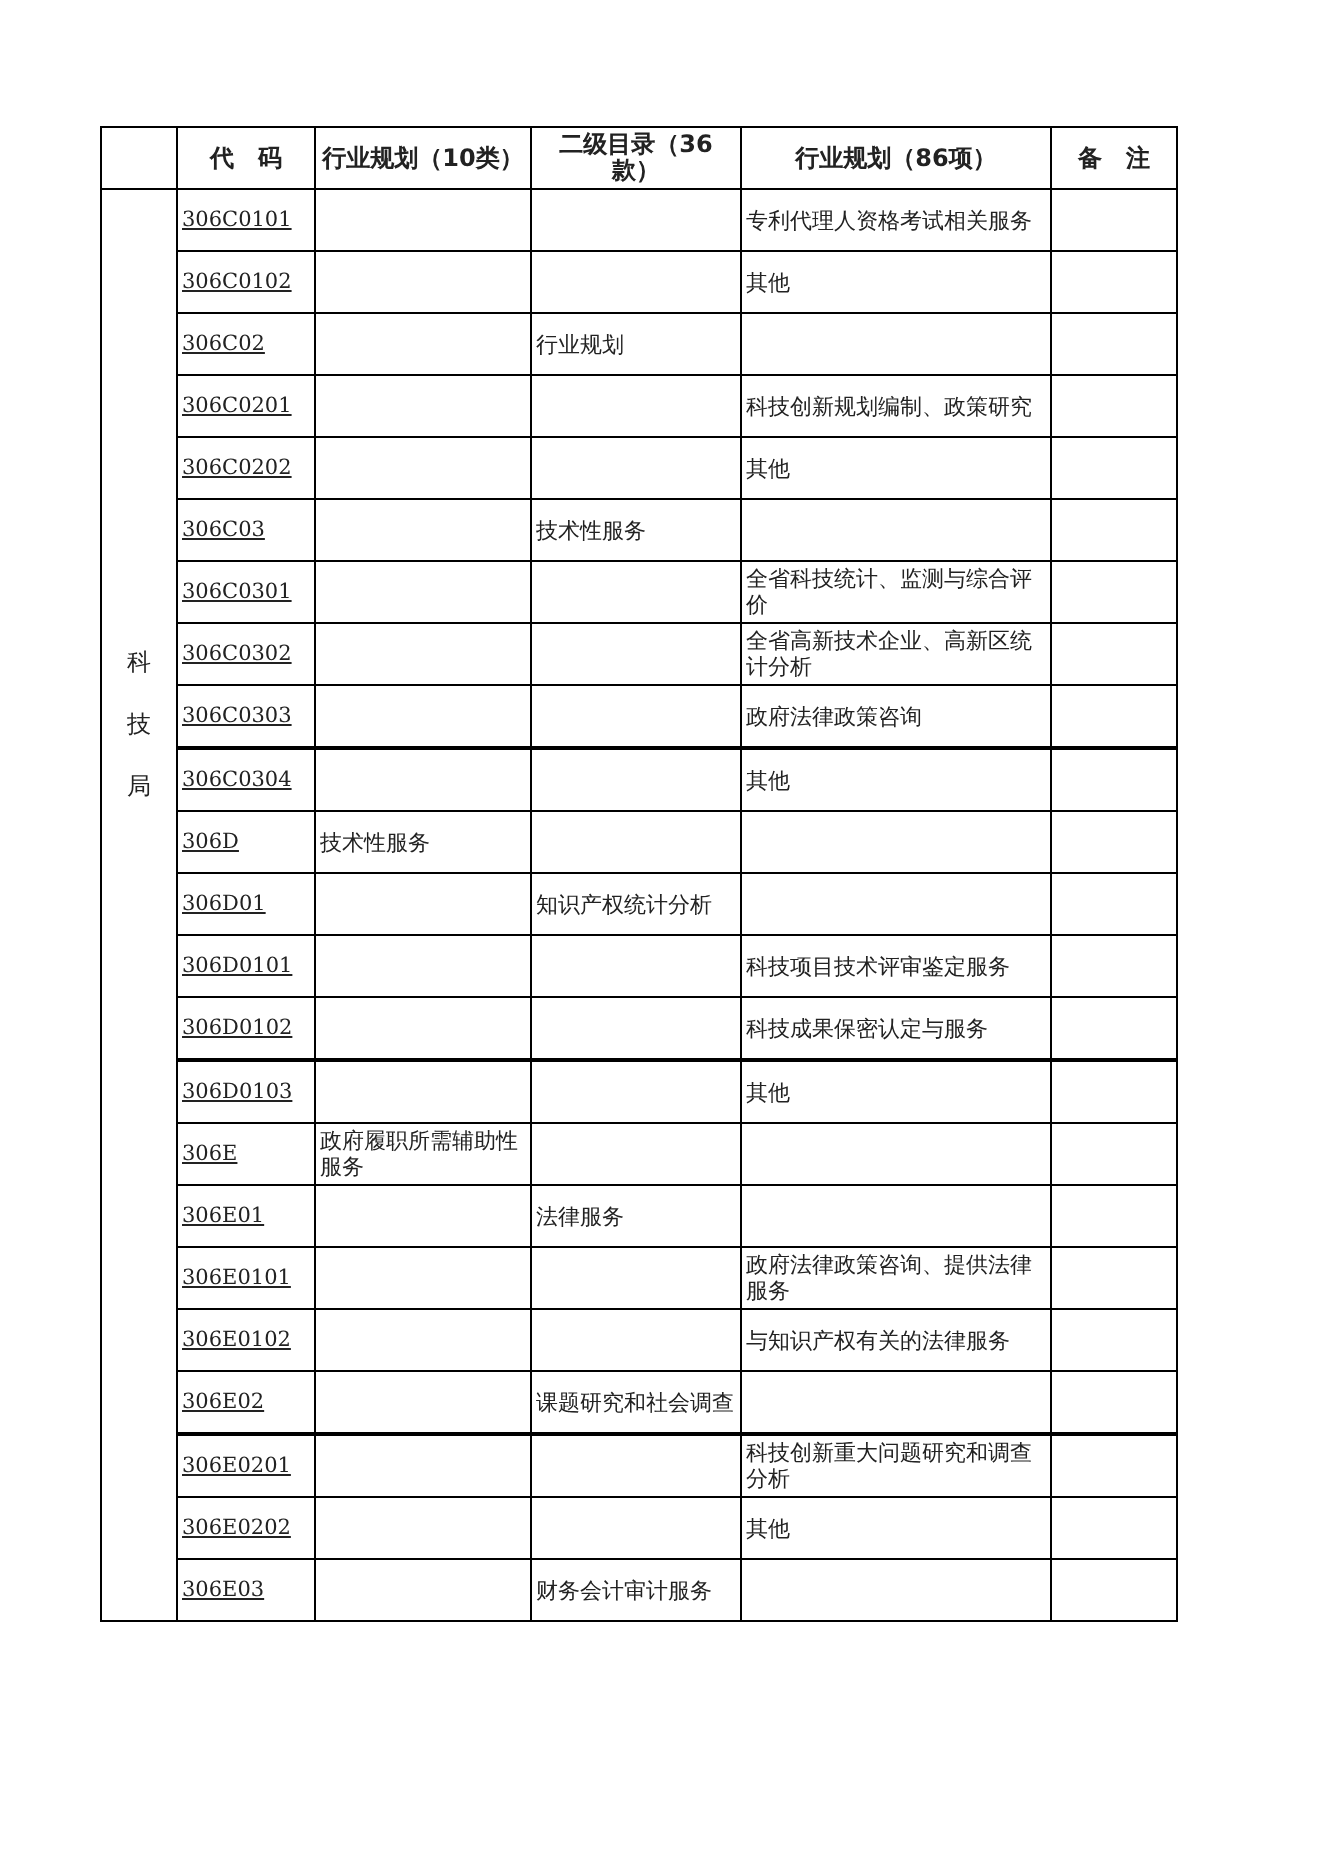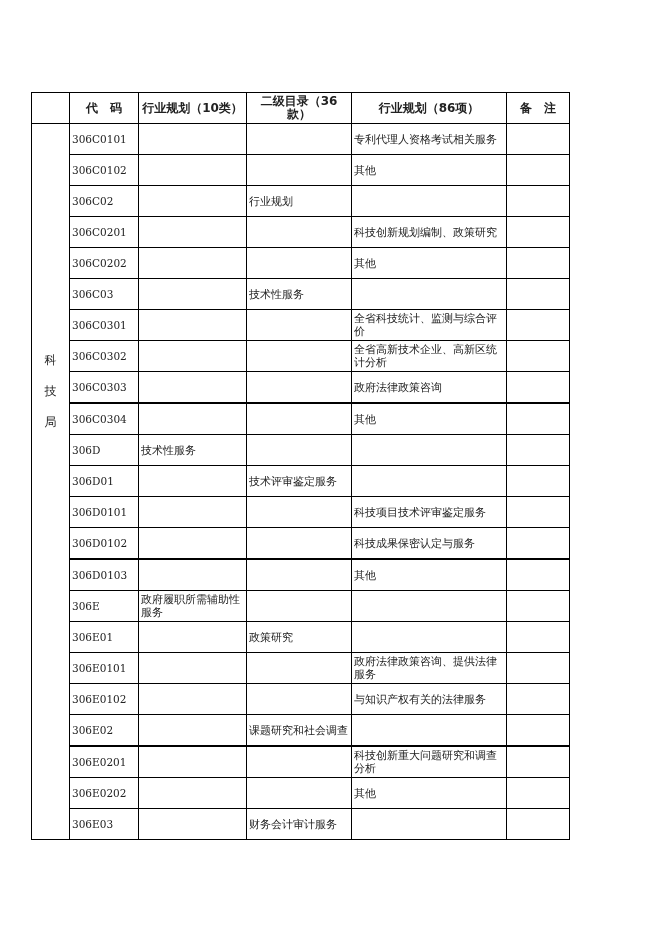--- a/index.html
+++ b/index.html
@@ -1,25 +1,25 @@
 <!DOCTYPE html>
 <html><head>
 <meta charset="utf-8">
 <style>
   html, body { margin: 0; padding: 0; background: #ffffff; }
   body { width: 662px; height: 936px; position: relative; overflow: hidden;
          font-family: "DejaVu Serif", "Liberation Serif", serif; color: #222; }
-  .sheet { position: absolute; left: 31px; top: 63px; margin-top: 29px; }
+  .sheet { position: absolute; left: 50px; top: 63px; }
   table { border-collapse: collapse; table-layout: fixed; }
   td, th { border: 1px solid #000; padding: 0 2px; font-size: 11px; line-height: 13px;
            vertical-align: middle; overflow: hidden; font-weight: normal; }
   th { height: 30px; font-weight: bold; font-size: 12px; text-align: center;
        font-family: "DejaVu Sans", "Liberation Sans", sans-serif; }
   td { height: 30px; }
-  td.code { font-size: 10.5px; }
+  td.code { font-size: 10.5px; text-decoration: underline; }
   tr.thick td { border-bottom: 2.5px solid #000; }
   td.dept { text-align: center; vertical-align: middle; font-size: 12px;
             line-height: 13px; border-right: 1px solid #000; }
   .dept-wrap { display: flex; flex-direction: column; align-items: center; }
   .dept-wrap span { display: block; height: 31px; line-height: 31px; }
 </style>
 </head>
 <body>
 
 <div class="sheet">
@@ -123,21 +123,21 @@
         <tr>
           <td class="code">306D</td>
           <td>技术性服务</td>
           <td></td>
           <td></td>
           <td></td>
         </tr>
         <tr>
           <td class="code">306D01</td>
           <td></td>
-          <td>技术评审鉴定服务</td>
+          <td>知识产权统计分析</td>
           <td></td>
           <td></td>
         </tr>
         <tr>
           <td class="code">306D0101</td>
           <td></td>
           <td></td>
           <td>科技项目技术评审鉴定服务</td>
           <td></td>
         </tr>
@@ -158,21 +158,21 @@
         <tr>
           <td class="code">306E</td>
           <td>政府履职所需辅助性服务</td>
           <td></td>
           <td></td>
           <td></td>
         </tr>
         <tr>
           <td class="code">306E01</td>
           <td></td>
-          <td>政策研究</td>
+          <td>法律服务</td>
           <td></td>
           <td></td>
         </tr>
         <tr>
           <td class="code">306E0101</td>
           <td></td>
           <td></td>
           <td>政府法律政策咨询、提供法律服务</td>
           <td></td>
         </tr>

